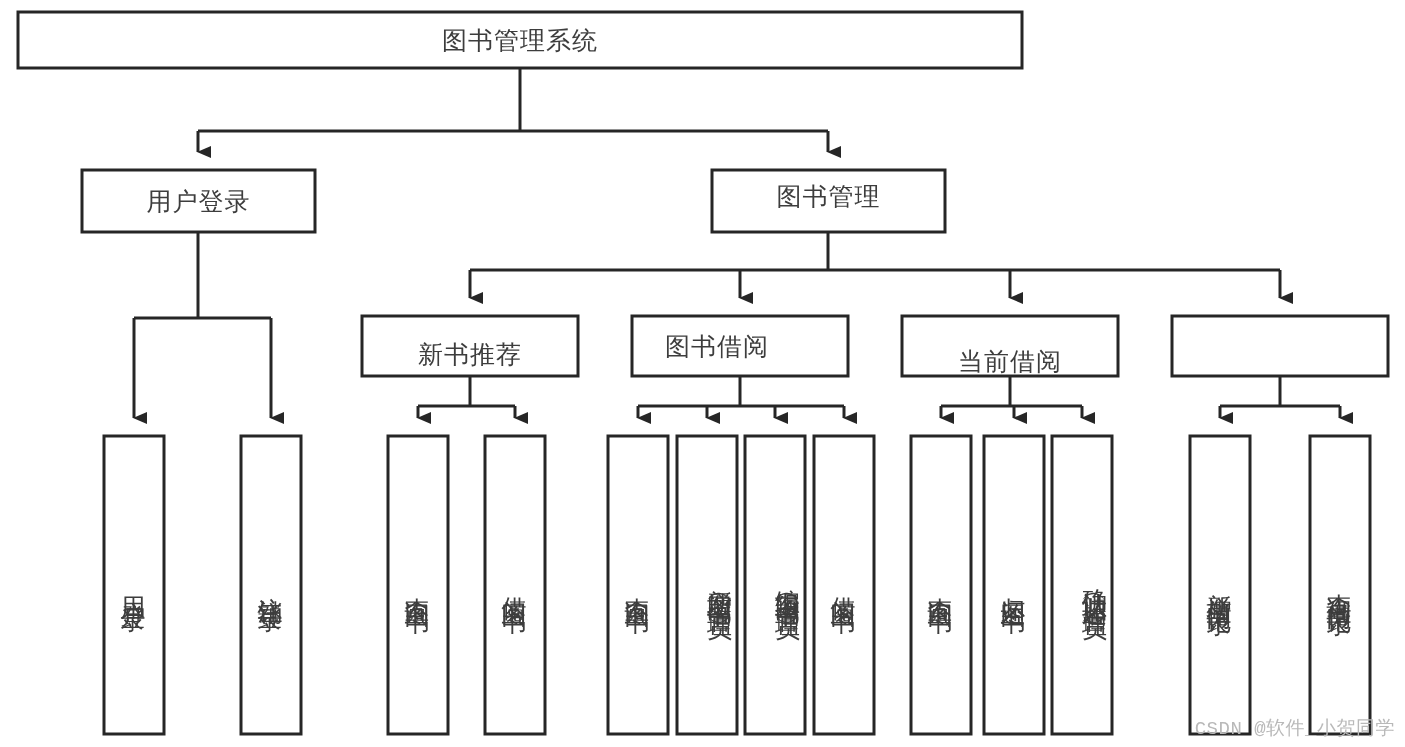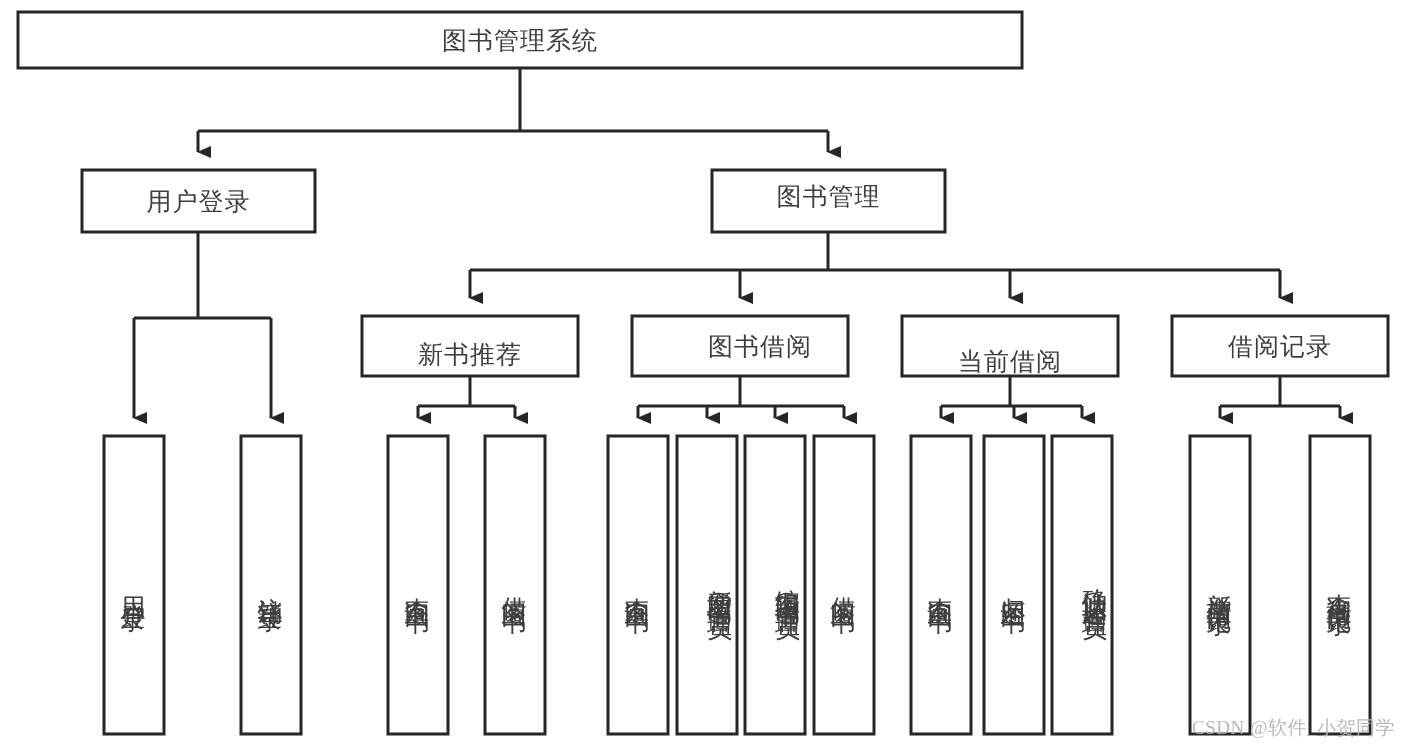--- a/index.html
+++ b/index.html
@@ -66,21 +66,21 @@
   .label-v.center-v {
     align-items: center;
     padding-top: 0;
   }
   .watermark {
     position: absolute;
     right: 10px;
     bottom: 6px;
     font-size: 19px;
     color: #b9b9b9;
-    font-family: Liberation Serif, serif;
+    font-family: Liberation Mono, monospace;
     white-space: nowrap;
     letter-spacing: 0.5px;
   }
 </style>
 </head>
 <body>
 
 <div id="canvas">
 
   <svg id="diagram" viewBox="0 0 1405 747">
@@ -168,23 +168,22 @@
     <rect class="node-rect" x="1190" y="436" width="60" height="298"></rect>
     <rect class="node-rect" x="1310" y="436" width="60" height="298"></rect>
   </svg>
 
   <div class="node-label label-h" style="left:18px; top:12px; width:1004px; height:56px;">图书管理系统</div>
 
   <div class="node-label label-h" style="left:82px; top:170px; width:233px; height:62px;">用户登录</div>
   <div class="node-label label-h" style="left:712px; top:170px; width:233px; height:53px;">图书管理</div>
 
   <div class="node-label label-h" style="left:362px; top:316px; width:216px; height:76px;">新书推荐</div>
-  <div class="node-label label-h" style="left:652px; top:316px; width:216px; height:60px;">图书借阅</div>
+  <div class="node-label label-h" style="left:609px; top:316px; width:216px; height:60px;">图书借阅</div>
   <div class="node-label label-h" style="left:902px; top:331px; width:216px; height:60px;">当前借阅</div>
-  <div class="node-label label-h" style="left:1172px; top:316px; width:216px; height:60px;">借阅记录</div>
 
   <div class="node-label label-v center-v" style="left:104px; top:436px; width:60px; height:298px;">用户登录</div>
   <div class="node-label label-v center-v" style="left:241px; top:436px; width:60px; height:298px;">注销登录</div>
   <div class="node-label label-v center-v" style="left:388px; top:436px; width:60px; height:298px;">查询图书</div>
   <div class="node-label label-v center-v" style="left:485px; top:436px; width:60px; height:298px;">借阅图书</div>
   <div class="node-label label-v center-v" style="left:608px; top:436px; width:60px; height:298px;">查询图书</div>
   <div class="node-label label-v" style="left:677px; top:436px; width:60px; height:298px;">新增图书（管理员）</div>
   <div class="node-label label-v" style="left:745px; top:436px; width:60px; height:298px;">编辑图书（管理员）</div>
   <div class="node-label label-v center-v" style="left:814px; top:436px; width:60px; height:298px;">借阅图书</div>
   <div class="node-label label-v center-v" style="left:911px; top:436px; width:60px; height:298px;">查询图书</div>

